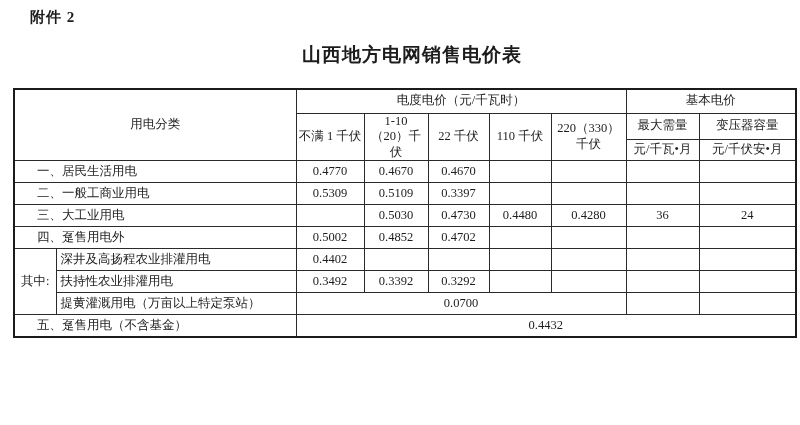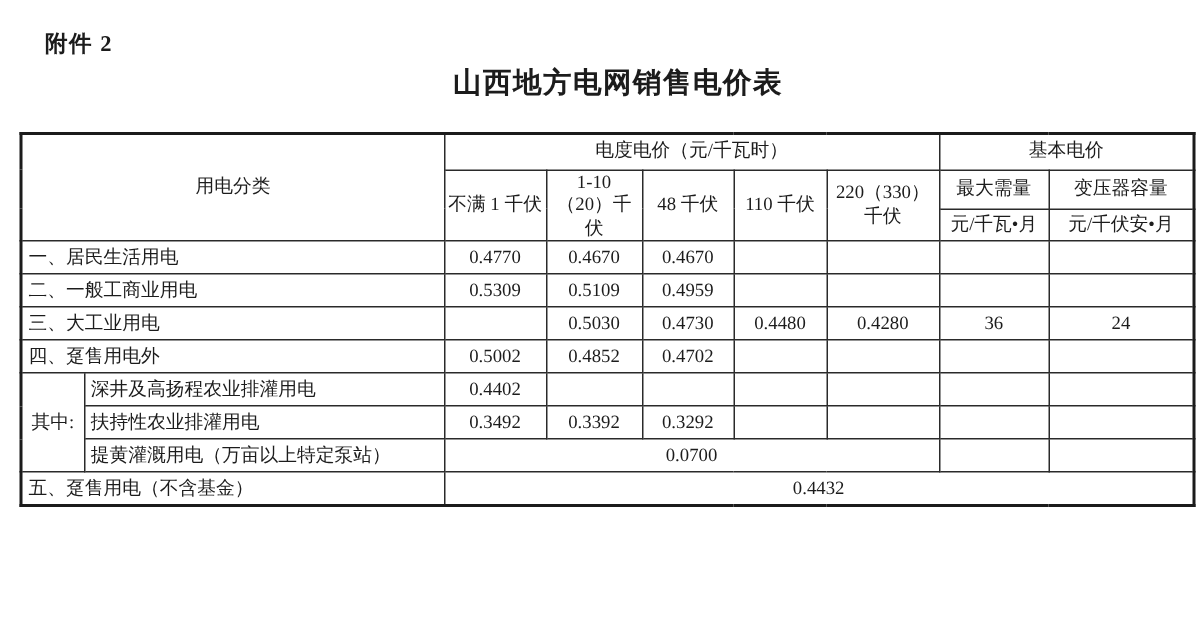--- a/index.html
+++ b/index.html
@@ -6,21 +6,21 @@
   html, body { width: 800px; height: 425px; }
   body {
     position: relative;
     background: #ffffff;
     color: #1c1c1c;
     font-family: "Liberation Serif", "DejaVu Serif", serif;
     overflow: hidden;
   }
   .attachment-label {
     position: absolute;
-    left: 30px; top: 20px;
+    left: 30px; top: 8px;
     font-size: 15px;
     font-weight: bold;
     letter-spacing: 1px;
   }
   .doc-title {
     position: absolute;
     left: 12px; top: 42px;
     width: 800px;
     text-align: center;
     font-size: 19px;
@@ -42,21 +42,21 @@
     text-align: center;
     vertical-align: middle;
     padding: 0 2px;
     line-height: 1.25;
     overflow: hidden;
     white-space: nowrap;
   }
   .price-table th.wrap { white-space: normal; }
   .price-table .lbl {
     text-align: left;
-    padding-left: 4px;
+    padding-left: 22px;
     white-space: nowrap;
   }
   .price-table .sublbl {
     text-align: left;
     padding-left: 4px;
     white-space: nowrap;
     margin-top: 24px;
   }
   tr.hrow1 { height: 24px; }
   tr.hrow2 { height: 25px; }
@@ -92,21 +92,21 @@
   </colgroup>
   <tbody>
     <tr class="hrow1">
       <th colspan="2" rowspan="3">用电分类</th>
       <th colspan="5">电度电价（元/千瓦时）</th>
       <th colspan="2">基本电价</th>
     </tr>
     <tr class="hrow2">
       <th rowspan="2" class="wrap">不满 1 千伏</th>
       <th rowspan="2" class="wrap">1-10（20）千伏</th>
-      <th rowspan="2" class="wrap">48 千伏</th>
+      <th rowspan="2" class="wrap">22 千伏</th>
       <th rowspan="2" class="wrap">110 千伏</th>
       <th rowspan="2" class="wrap">220（330）千伏</th>
       <th>最大需量</th>
       <th>变压器容量</th>
     </tr>
     <tr class="hrow3">
       <th>元/千瓦•月</th>
       <th>元/千伏安•月</th>
     </tr>
 
@@ -117,21 +117,21 @@
       <td>0.4670</td>
       <td></td>
       <td></td>
       <td></td>
       <td></td>
     </tr>
     <tr class="drow">
       <td colspan="2" class="lbl">二、一般工商业用电</td>
       <td>0.5309</td>
       <td>0.5109</td>
-      <td>0.4959</td>
+      <td>0.3397</td>
       <td></td>
       <td></td>
       <td></td>
       <td></td>
     </tr>
     <tr class="drow">
       <td colspan="2" class="lbl">三、大工业用电</td>
       <td></td>
       <td>0.5030</td>
       <td>0.4730</td>

